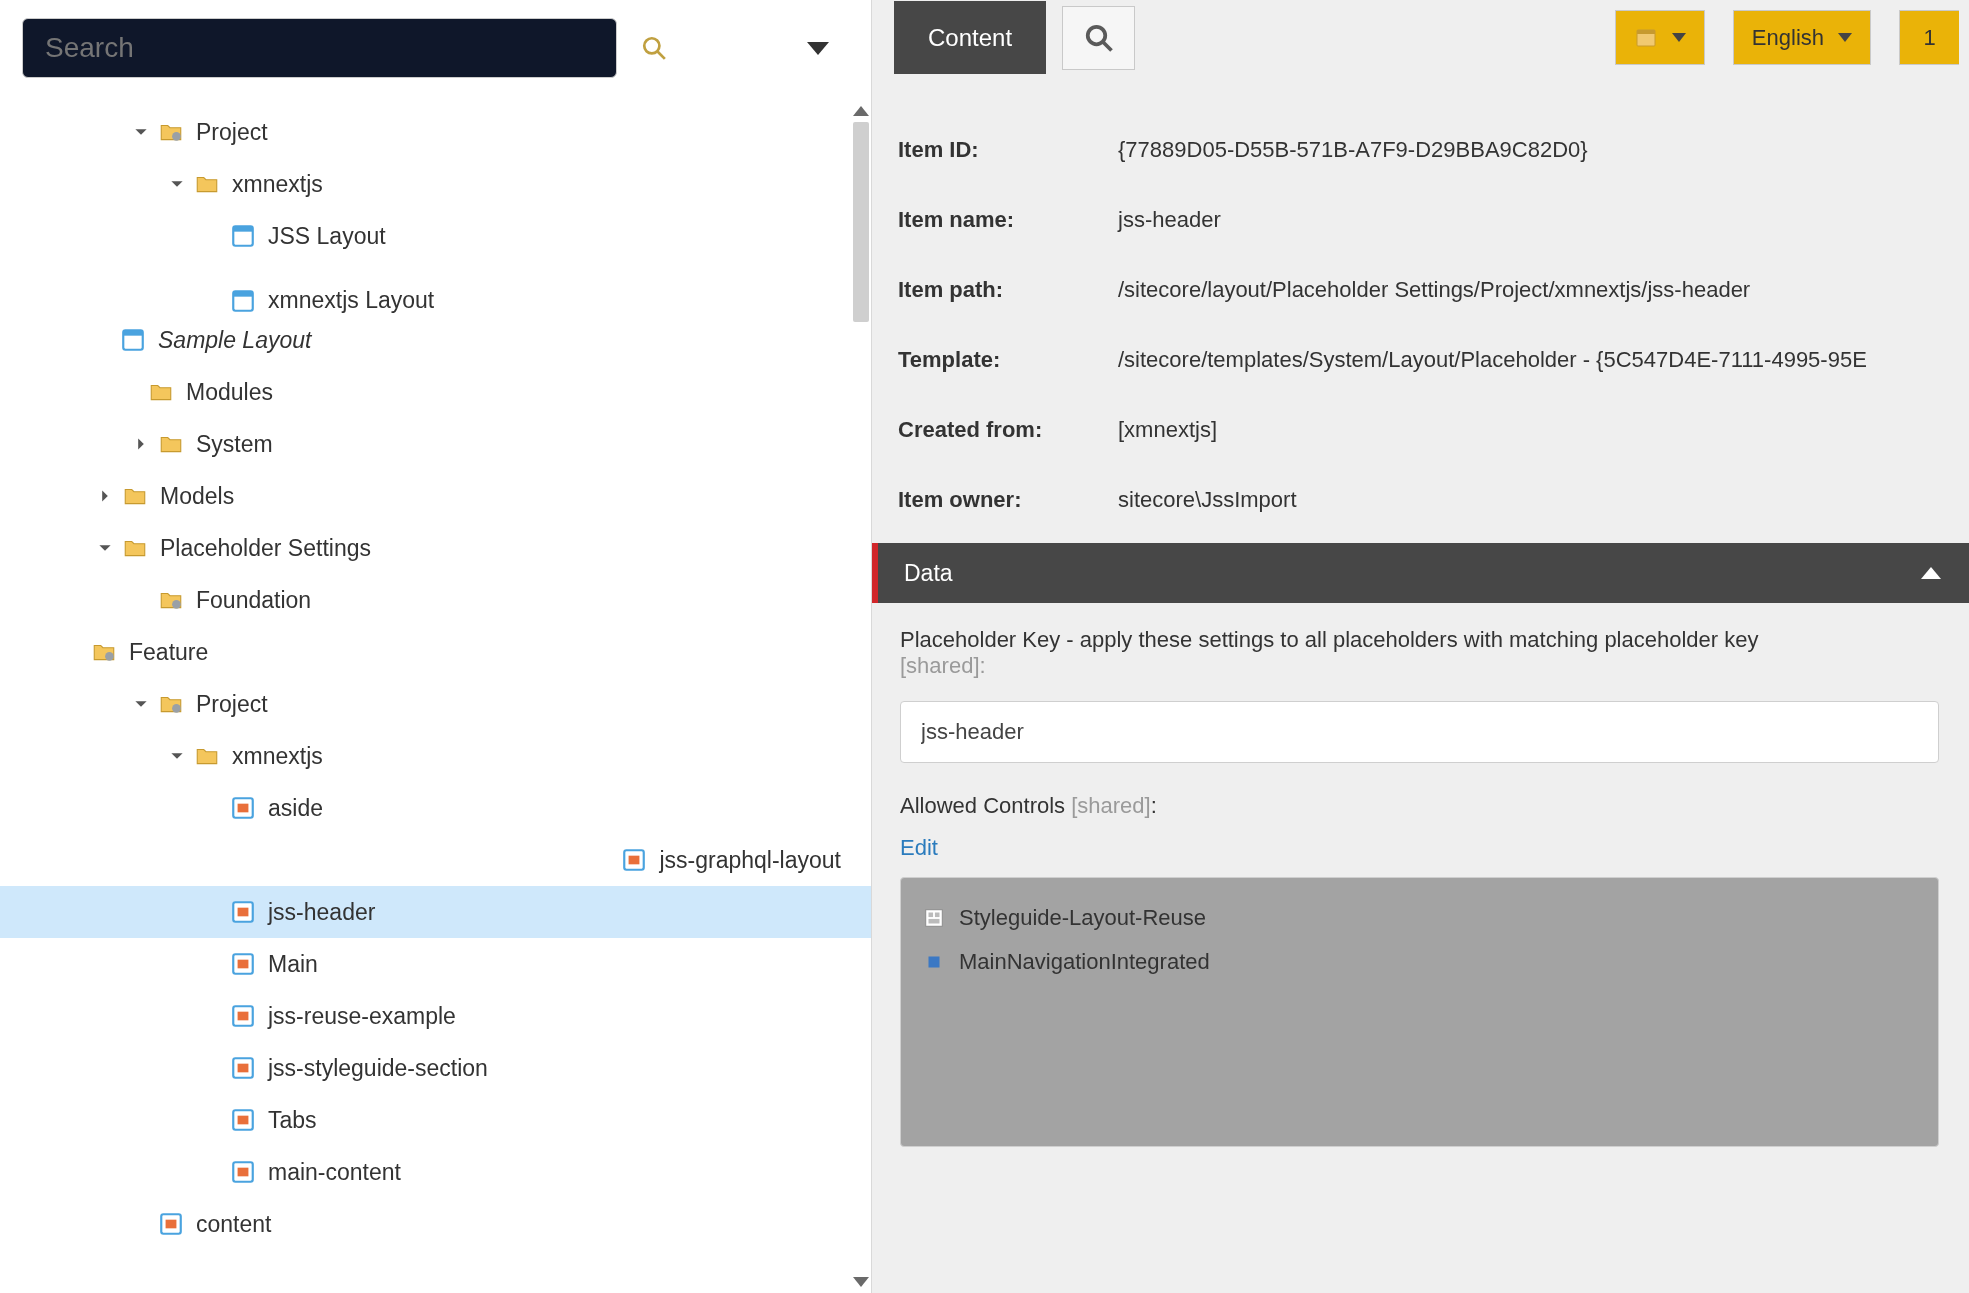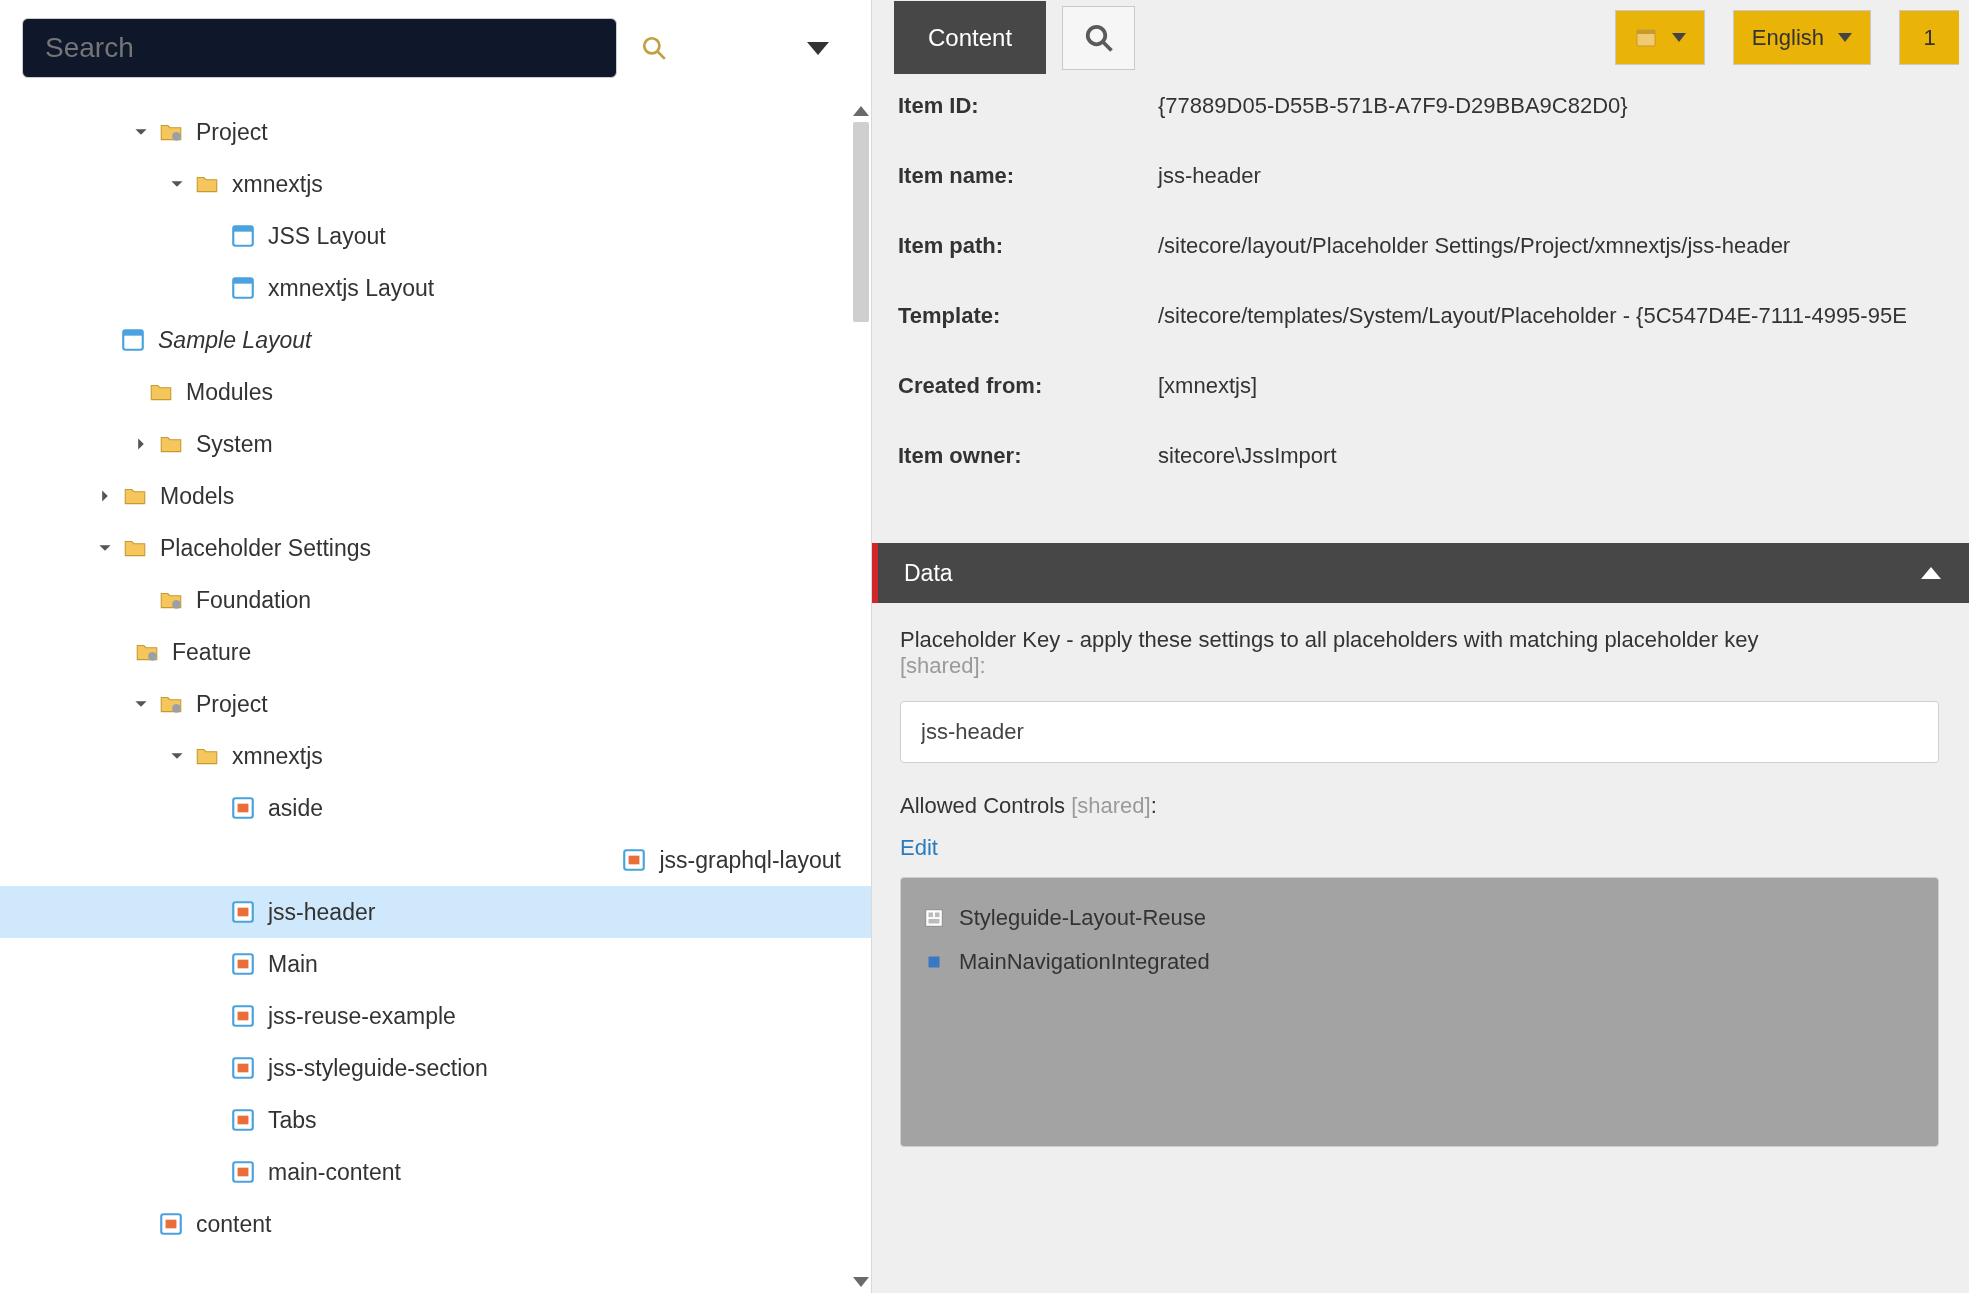--- a/index.html
+++ b/index.html
@@ -62,21 +62,21 @@
   .dd-btn {
     height: 55px; border: 1px solid #c9c9c9; background: #eab308; display: flex;
     align-items: center; padding: 0 18px; font-size: 22px; color: #333; cursor: pointer;
     gap: 10px; margin-right: 14px;
   }
   .dd-btn .caret { width: 0; height: 0; border-left: 7px solid transparent; border-right: 7px solid transparent; border-top: 9px solid #444; margin-left: 4px; }
   .dd-btn.book svg { width: 24px; height: 24px; }
   .dd-btn.version { min-width: 60px; justify-content: center; border-right: none; margin-right: 0; }
 
   .kv-area { padding: 18px 0 30px 26px; font-size: 22px; }
-  .kv { display: flex; height: 70px; align-items: flex-start; gap: 40px; }
+  .kv { display: flex; height: 70px; align-items: flex-end; }
   .kv .k { width: 220px; font-weight: 600; }
   .kv .v { flex: 1; color: #333; }
 
   .section-hdr {
     height: 60px; background: #474747; color: #fff; display: flex; align-items: center;
     padding: 0 28px 0 26px; font-size: 23px; border-left: 6px solid #d1262a;
     justify-content: space-between;
   }
   .section-hdr .chev-up {
     width: 0; height: 0; border-left: 10px solid transparent; border-right: 10px solid transparent;
@@ -143,21 +143,21 @@
             <svg viewBox="0 0 10 10">
               <path d="M1 3l4 4 4-4z"></path>
             </svg>
           </span>
           <span class="ico"><svg viewBox="0 0 24 24">
               <rect x="3" y="3" width="18" height="18" rx="2" fill="#fff" stroke="#4aa3df" stroke-width="2"></rect>
               <rect x="3" y="3" width="18" height="5" fill="#4aa3df"></rect>
             </svg></span>
           <span class="node-label">JSS Layout</span>
         </div>
-        <div class="node" style="padding-left: 202px;">
+        <div class="node" style="padding-left: 202px; align-items: flex-end;">
           <span class="chev blank">
             <svg viewBox="0 0 10 10">
               <path d="M1 3l4 4 4-4z"></path>
             </svg>
           </span>
           <span class="ico"><svg viewBox="0 0 24 24">
               <rect x="3" y="3" width="18" height="18" rx="2" fill="#fff" stroke="#4aa3df" stroke-width="2"></rect>
               <rect x="3" y="3" width="18" height="5" fill="#4aa3df"></rect>
             </svg></span>
           <span class="node-label">xmnextjs Layout</span>
@@ -223,21 +223,21 @@
             <svg viewBox="0 0 10 10">
               <path d="M1 3l4 4 4-4z"></path>
             </svg>
           </span>
           <span class="ico"><svg viewBox="0 0 24 24">
               <path fill="#f4c65c" stroke="#c79a2f" d="M3 6h6l2 2h10v11H3z"></path>
               <circle cx="17" cy="16" r="4" fill="#9aa0a6"></circle>
             </svg></span>
           <span class="node-label">Foundation</span>
         </div>
-        <div class="node" style="padding-left: 106px;">
+        <div class="node" style="padding-left: 63px;">
           <span class="chev blank">
             <svg viewBox="0 0 10 10">
               <path d="M1 3l4 4 4-4z"></path>
             </svg>
           </span>
           <span class="ico"><svg viewBox="0 0 24 24">
               <path fill="#f4c65c" stroke="#c79a2f" d="M3 6h6l2 2h10v11H3z"></path>
               <circle cx="17" cy="16" r="4" fill="#9aa0a6"></circle>
             </svg></span>
           <span class="node-label">Feature</span>

